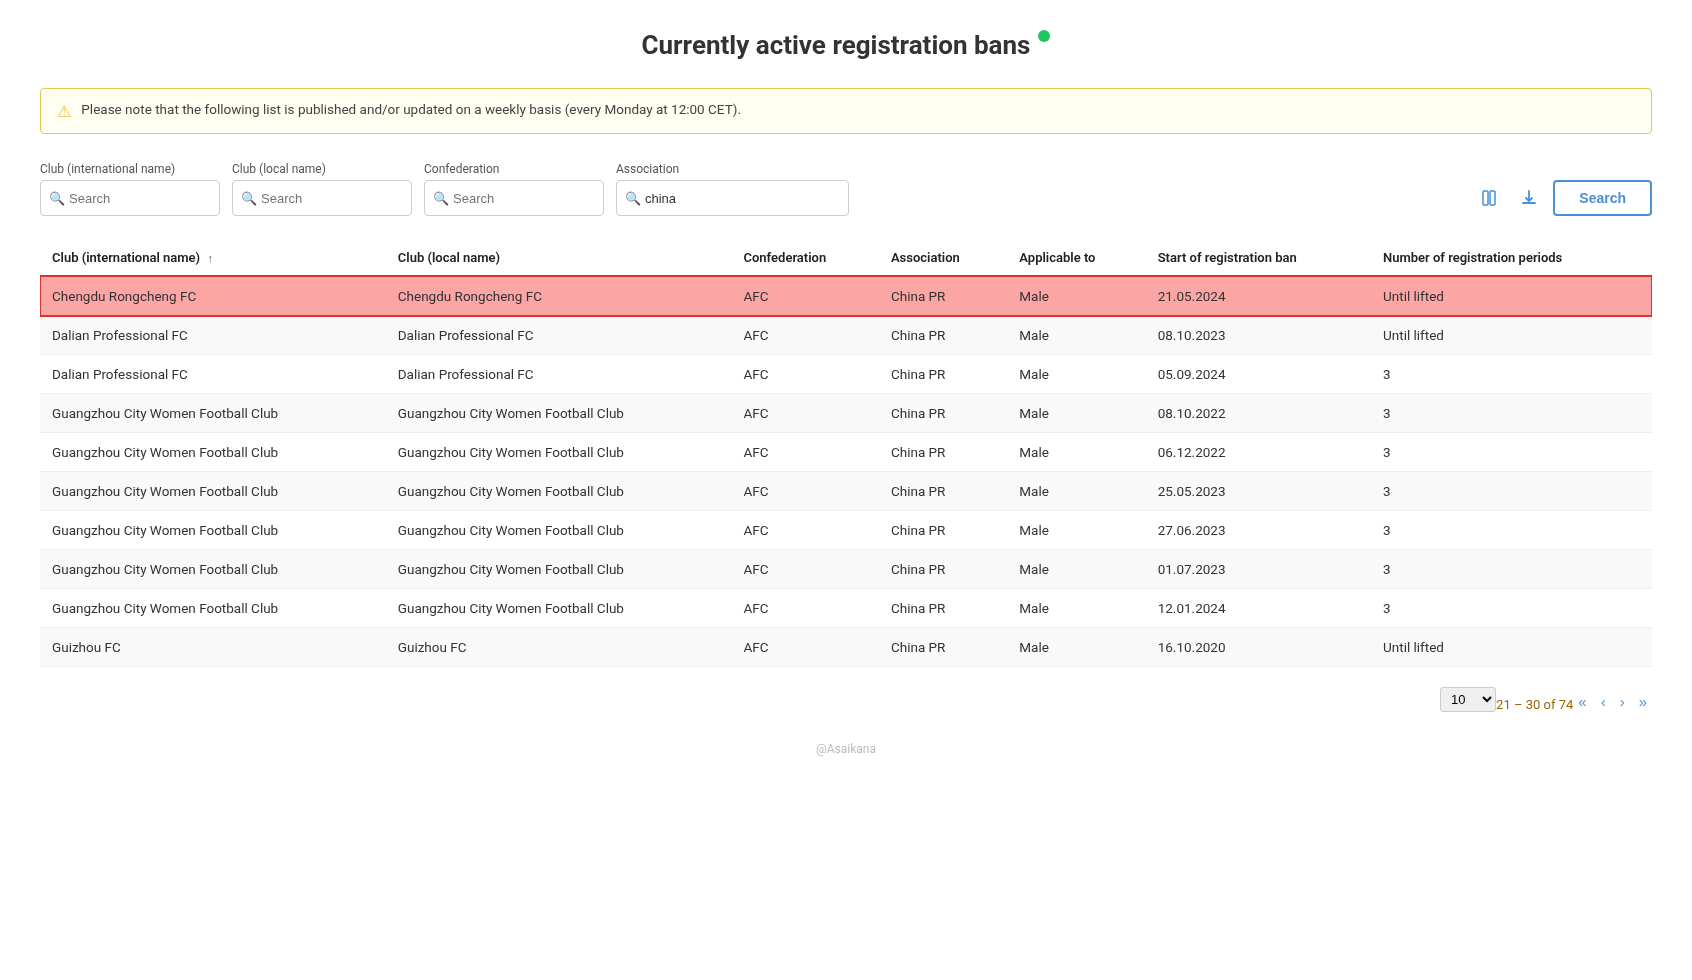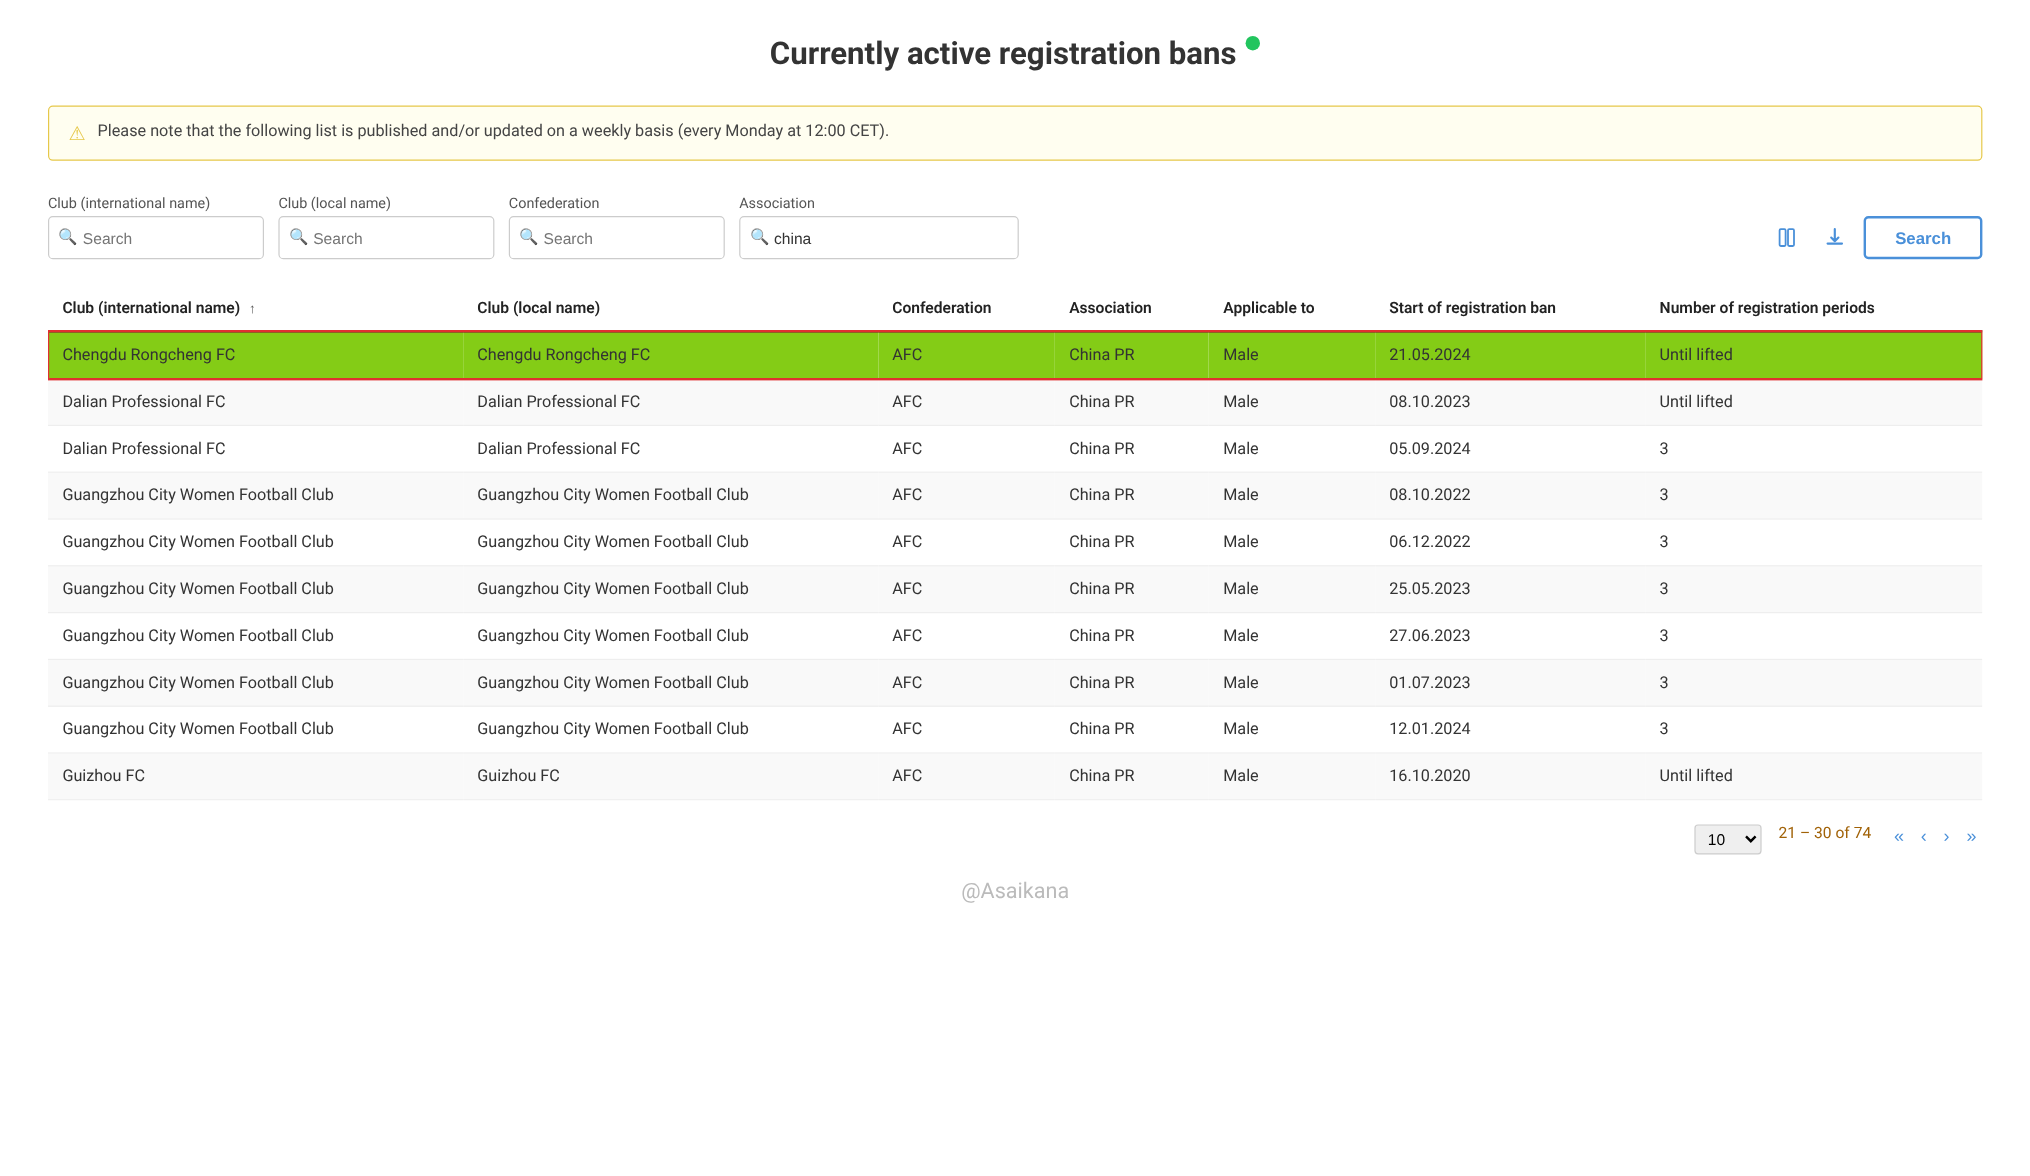--- a/index.html
+++ b/index.html
@@ -143,33 +143,33 @@
     }
     tbody tr {
       border-bottom: 1px solid #eee;
     }
     tbody tr:nth-child(even) {
       background: #f9f9f9;
     }
     tbody tr.highlighted {
       outline: 2px solid #e03030;
       outline-offset: -1px;
-      background: #84cc16;
+      background: #fca5a5;
     }
     tbody td {
       padding: 11px 12px;
       color: #333;
       white-space: nowrap;
     }
 
     .pagination-row {
       display: flex;
-      align-items: flex-start;
+      align-items: flex-end;
       justify-content: flex-end;
-      gap: 14px;
+      gap: 0;
       margin-top: 0;
       font-size: 13px;
       color: #444;
     }
     .per-page-select {
       display: flex;
       align-items: center;
       gap: 4px;
     }
     .per-page-select select {
@@ -195,22 +195,22 @@
       font-size: 15px;
       padding: 2px 5px;
       display: flex;
       align-items: center;
     }
     .page-nav-btn:disabled { color: #bbb; cursor: default; }
 
     .watermark {
       text-align: center;
       color: #bbb;
-      font-size: 18px;
-      margin-top: 20px;
+      font-size: 12px;
+      margin-top: 30px;
     }
   </style>
 </head>
 <body>
 
 <div class="page-title">
   <span>Currently active registration bans</span>
   <span class="green-dot"></span>
 </div>
 

